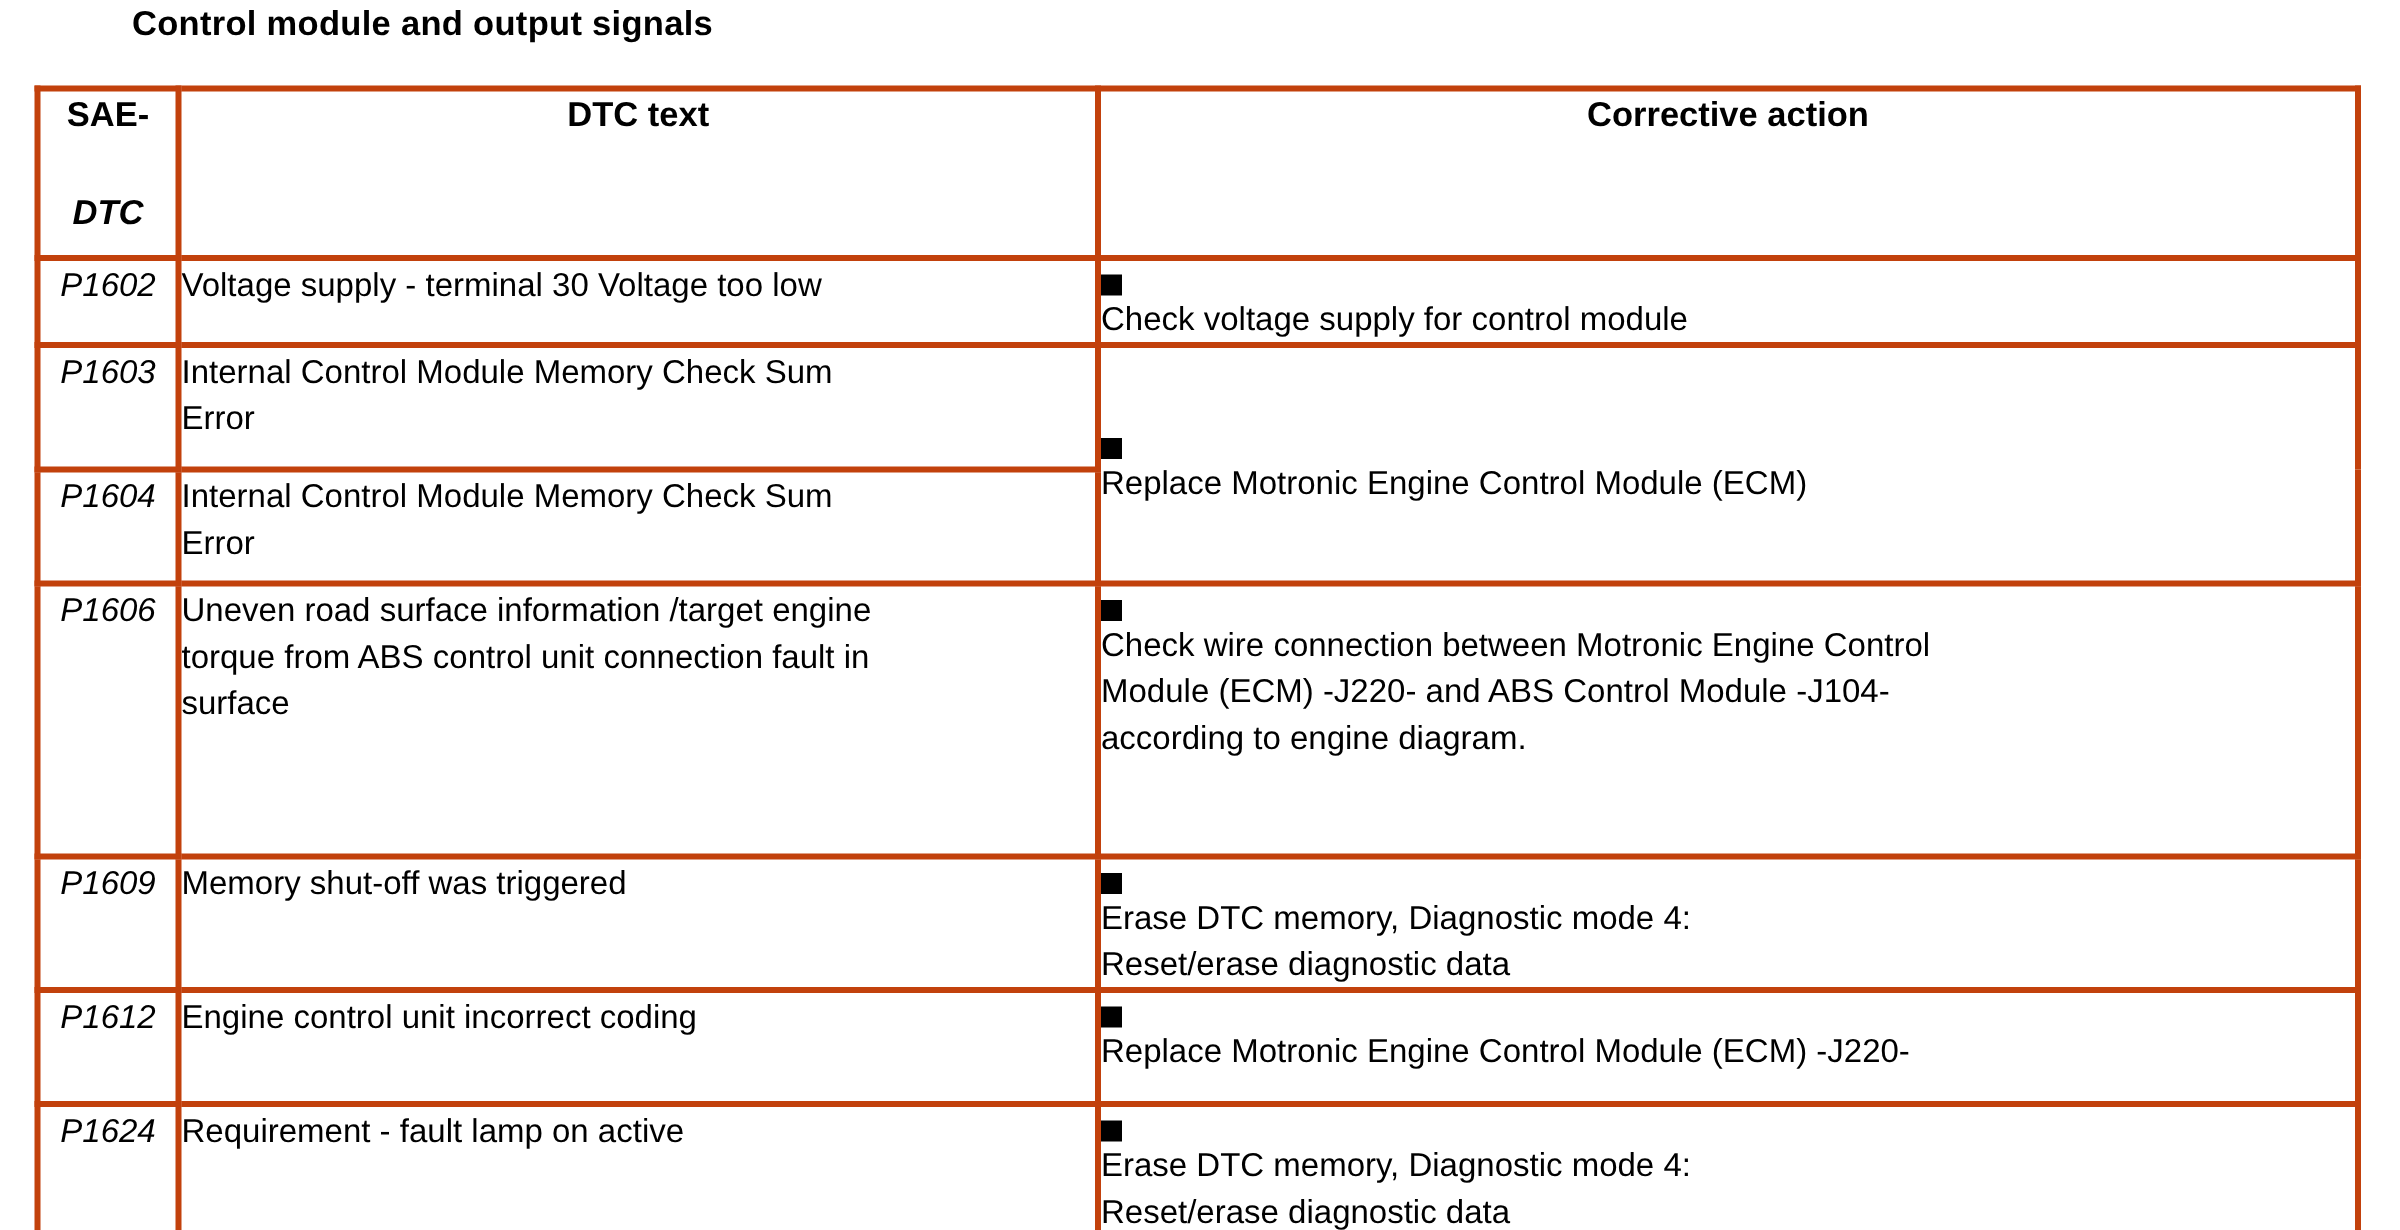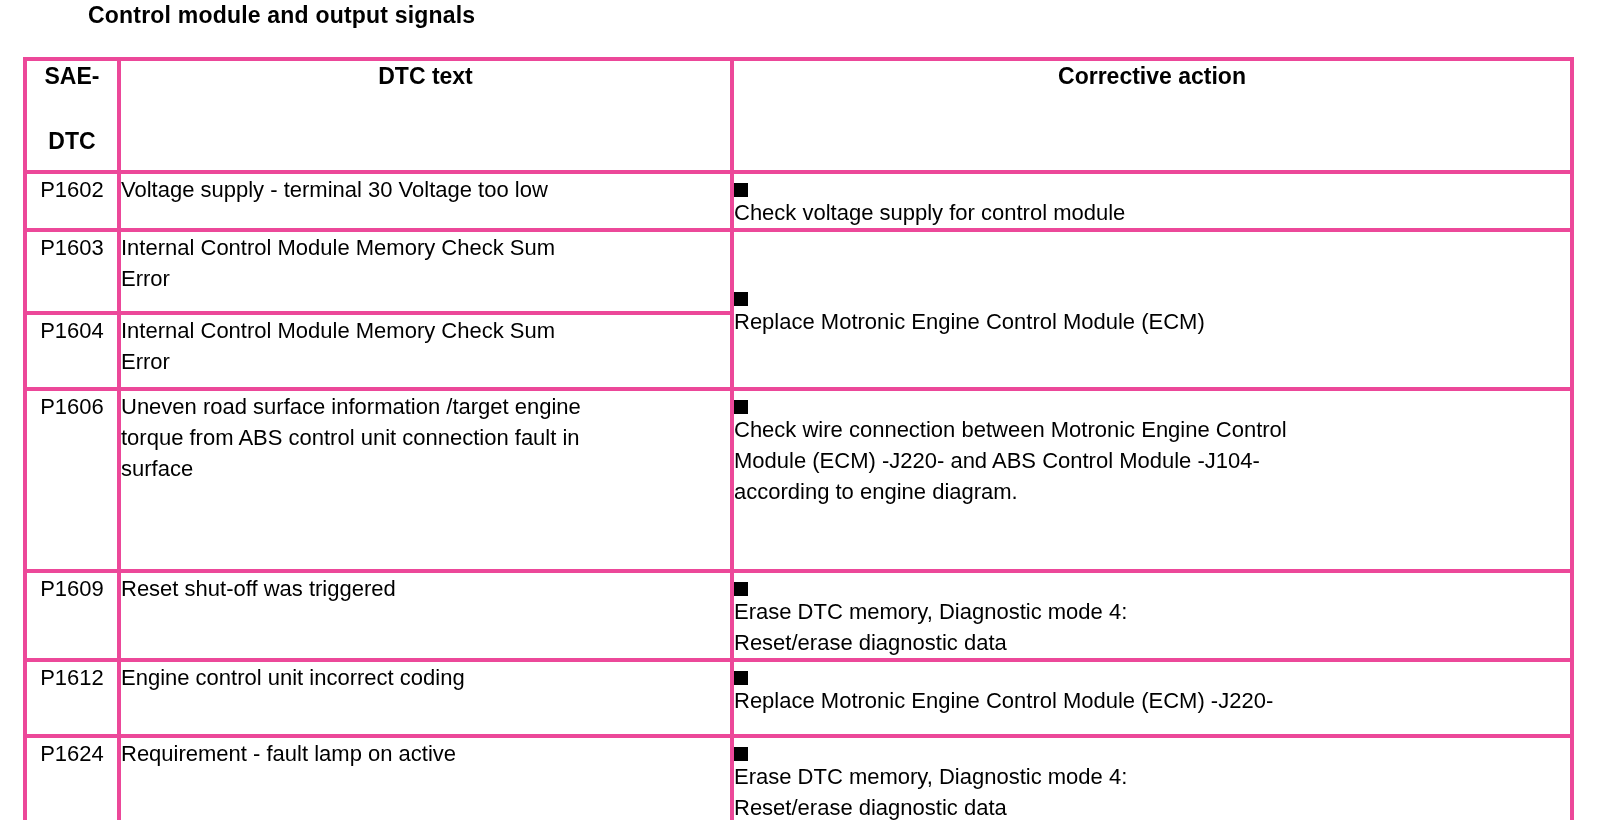--- a/index.html
+++ b/index.html
@@ -29,45 +29,46 @@
     position: absolute;
     left: 23px;
     top: 57px;
     width: 1547px;
     border-collapse: collapse;
     table-layout: fixed;
     font-size: 22px;
     line-height: 31px;
   }
   table.dtc-table td, table.dtc-table th {
-    border: 4px solid #ec4899;
+    border: 4px solid #c2410c;
     vertical-align: top;
     padding: 0;
     overflow: hidden;
   }
 
   th.h-code {
     text-align: center;
     font-size: 23px;
     font-weight: bold;
     padding-top: 9px;
   }
-  th.h-code .h-line2 { margin-top: 34px; }
+  th.h-code .h-line2 { margin-top: 34px; font-style: italic; }
   th.h-mid, th.h-right {
     text-align: center;
     font-size: 23px;
     font-weight: bold;
     padding-top: 9px;
     margin-top: 29px;
   }
 
   td.code {
     text-align: center;
     padding-top: 7px;
     font-size: 22px;
+    font-style: italic;
   }
   td.dtc {
     padding: 7px 10px 4px 9px;
   }
   td.act {
     padding: 7px 10px 4px 74px;
   }
   td.act.merged { vertical-align: middle; padding-top: 0; padding-bottom: 0; }
 
   .action-item {
@@ -164,21 +165,21 @@
             <div class="ln">Module (ECM) -J220- and ABS Control Module -J104-</div>
             <div class="ln">according to engine diagram.</div>
           </div>
         </div>
       </td>
     </tr>
 
     <tr style="height:82px">
       <td class="code">P1609</td>
       <td class="dtc">
-        <div class="ln">Reset shut-off was triggered</div>
+        <div class="ln">Memory shut-off was triggered</div>
       </td>
       <td class="act">
         <div class="action-item">
           <span class="dash"></span>
           <div class="atext">
             <div class="ln">Erase DTC memory, Diagnostic mode 4:</div>
             <div class="ln">Reset/erase diagnostic data</div>
           </div>
         </div>
       </td>

